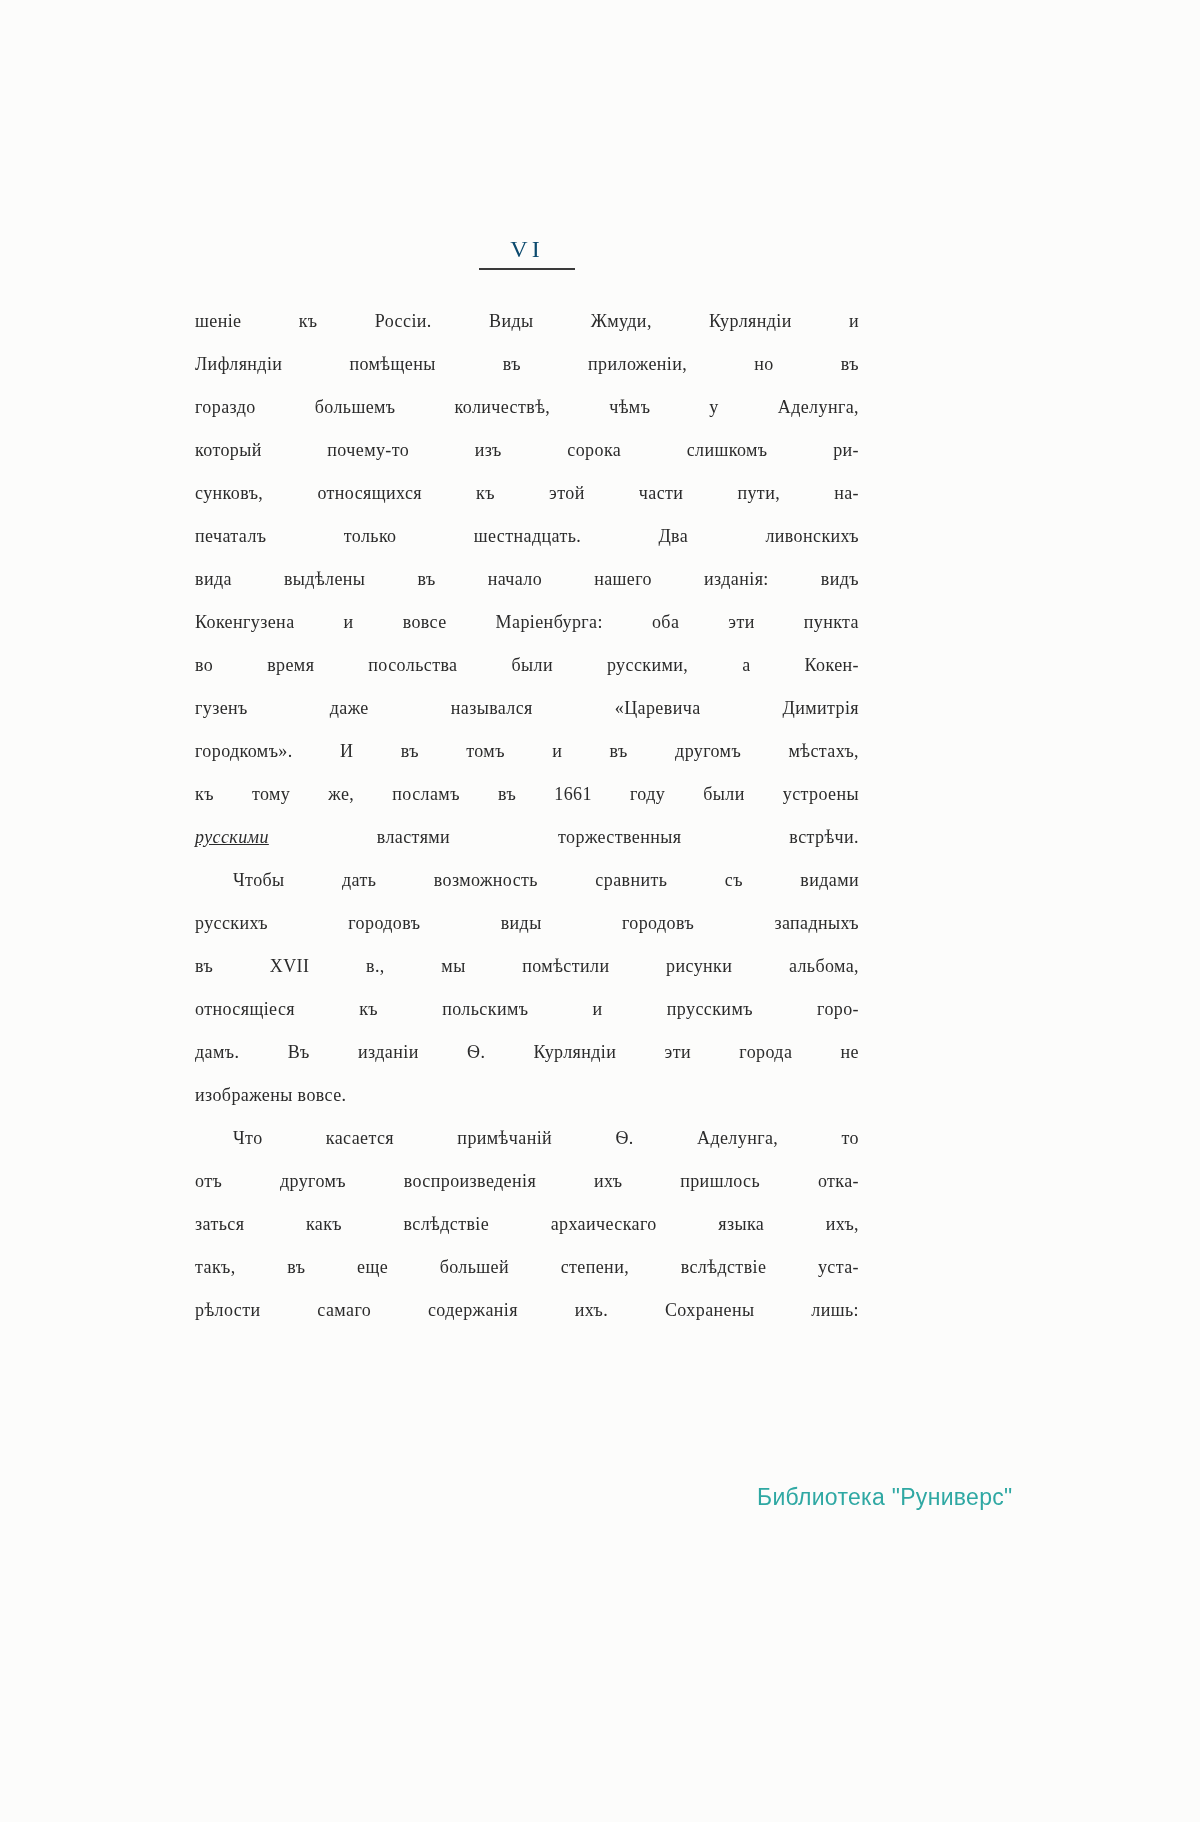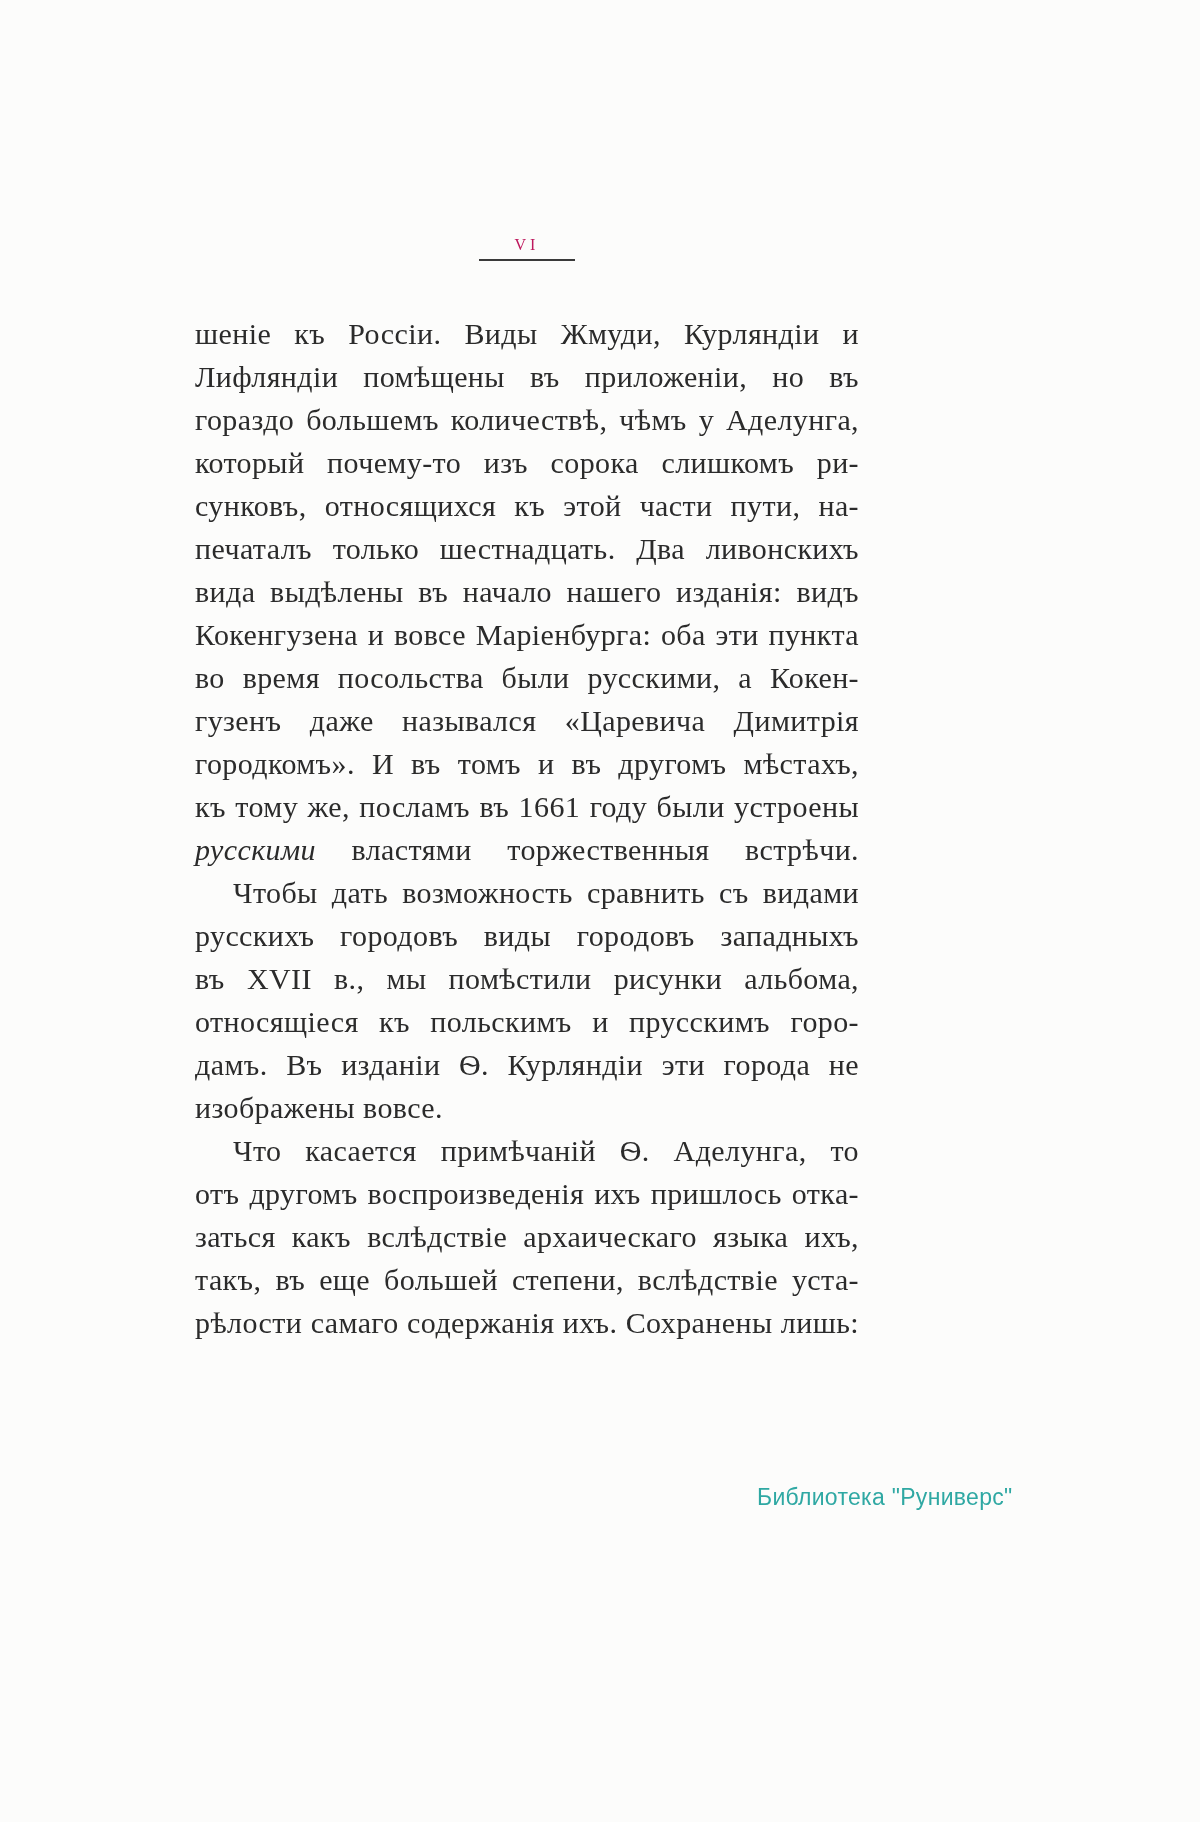--- a/index.html
+++ b/index.html
@@ -20,57 +20,58 @@
     inset: 0;
   }
   .pagenum-wrap {
     position: absolute;
     top: 236px;
     left: 195px;
     width: 664px;
     text-align: center;
   }
   .pagenum {
-    font-size: 16px;
+    font-size: 24px;
     letter-spacing: 4px;
     font-variant: small-caps;
-    color: #be185d;
+    color: #0c4a6e;
   }
   .pagenum-rule {
     width: 96px;
     margin: 5px auto 0 auto;
     border-top: 2px solid #3a3a3a;
     height: 0;
   }
   .text-block {
     position: absolute;
-    top: 312px;
+    top: 300px;
     left: 195px;
     width: 664px;
-    font-size: 30px;
+    font-size: 18px;
     line-height: 43px;
     letter-spacing: 0.4px;
   }
   .para {
     margin: 0;
   }
   .line {
     text-align: justify;
     text-align-last: justify;
     white-space: normal;
   }
   .line.no-just {
     text-align: left;
     text-align-last: left;
   }
   .line.indent {
     text-indent: 38px;
   }
   .it {
     font-style: italic;
+    text-decoration: underline;
   }
   .footer {
     position: absolute;
     top: 1484px;
     left: 757px;
     font-family: "Liberation Sans", sans-serif;
     font-size: 23px;
     letter-spacing: 0.3px;
   }
 </style>

